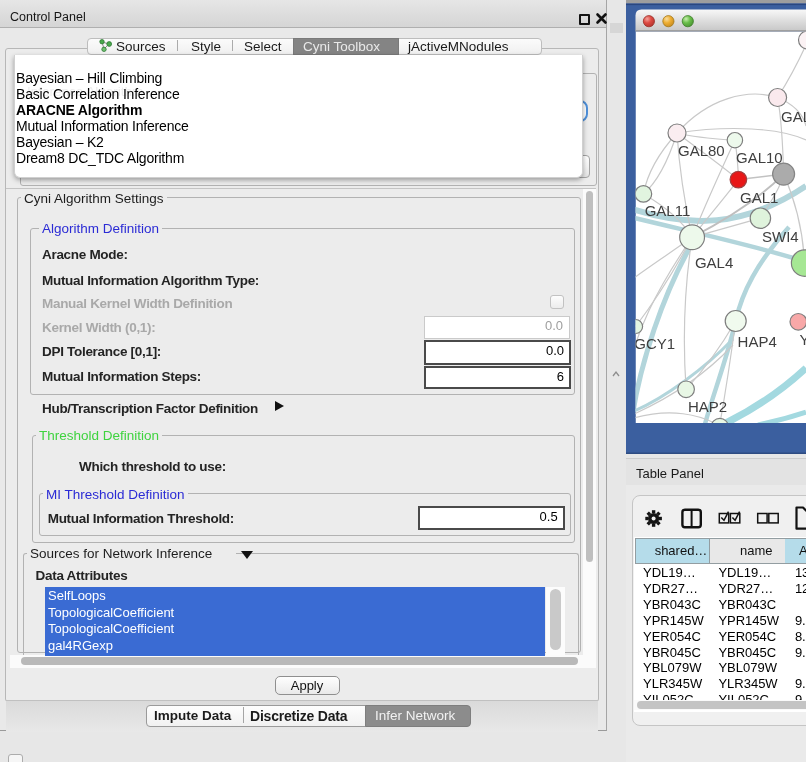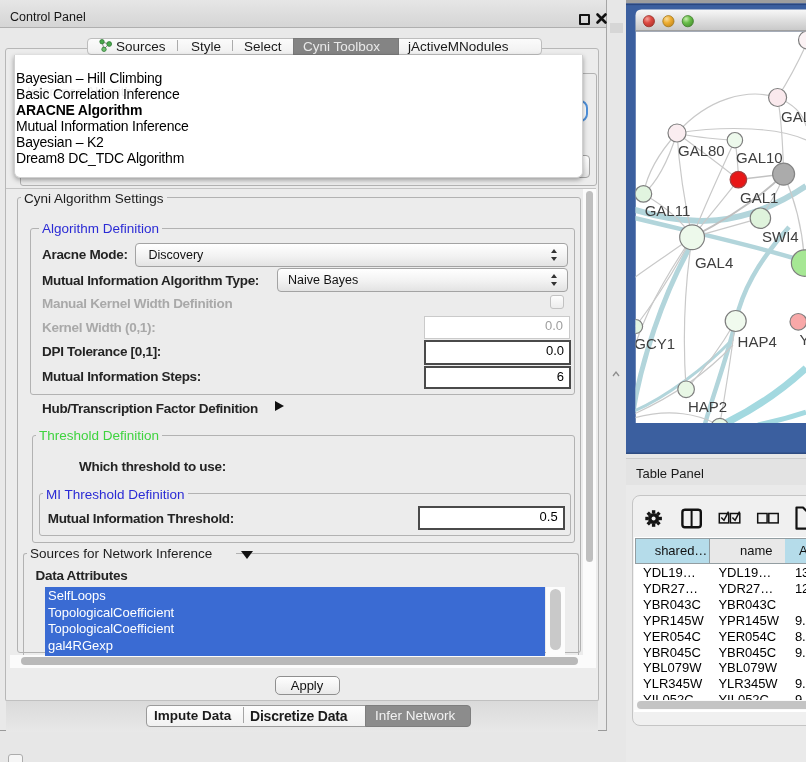--- a/index.html
+++ b/index.html
@@ -62,30 +62,22 @@
   <div class="abs" style="left:10px;top:655px;width:573px;height:13px;background:#FBFBFB;"></div>
   <div class="abs" style="left:21px;top:657px;width:557px;height:8px;background:#B9B9B9;border-radius:4px;"></div>
 
   <div class="grp" style="left:17px;top:197px;width:562px;height:454px;"></div>
   <div class="glbl" style="left:21px;top:191px;">Cyni Algorithm Settings</div>
 
   <div class="grp" style="left:30px;top:228px;width:543px;height:165px;"></div>
   <div class="glbl" style="left:39px;top:221px;color:#2B2BD5;">Algorithm Definition</div>
 
   <div class="lbl" style="left:42px;top:247px;">Aracne Mode:</div>
-  <div class="combo" style="left:134.5px;top:242.5px;width:431px;height:22px;">
-      <span class="ctext">Discovery</span>
-      <span class="spin"></span>
-    </div>
 
   <div class="lbl" style="left:42px;top:272.5px;">Mutual Information Algorithm Type:</div>
-  <div class="combo" style="left:277px;top:268px;width:289px;height:22px;">
-      <span class="ctext" style="left:10px;">Naive Bayes</span>
-      <span class="spin"></span>
-    </div>
 
   <div class="lbl" style="left:42px;top:296px;color:#A9A9A9;">Manual Kernel Width Definition</div>
   <div class="abs" style="left:550px;top:294.5px;width:12px;height:12px;border:1px solid #C2C2C2;border-radius:3px;background:linear-gradient(#FDFDFD,#ECECEC);"></div>
 
   <div class="lbl" style="left:42px;top:320px;color:#A9A9A9;">Kernel Width (0,1):</div>
   <div class="nfield" style="left:424px;top:315.5px;width:138px;height:20px;border:1px solid #CACACA;color:#9E9E9E;padding:1px 6px 0 0;">0.0</div>
 
   <div class="lbl" style="left:42px;top:344px;">DPI Tolerance [0,1]:</div>
   <div class="nfield" style="left:424px;top:340px;width:138px;height:19.5px;border:2px solid #4A4A4A;color:#000;padding:1px 5px 0 0;">0.0</div>
 

